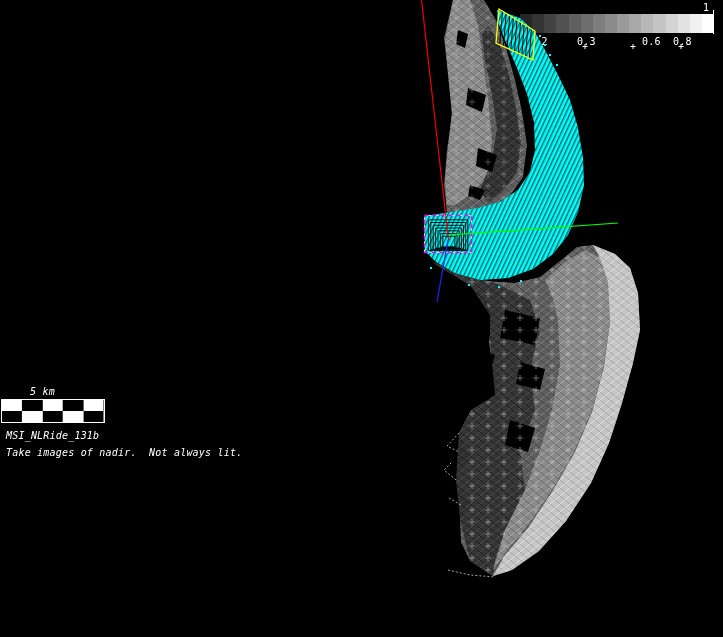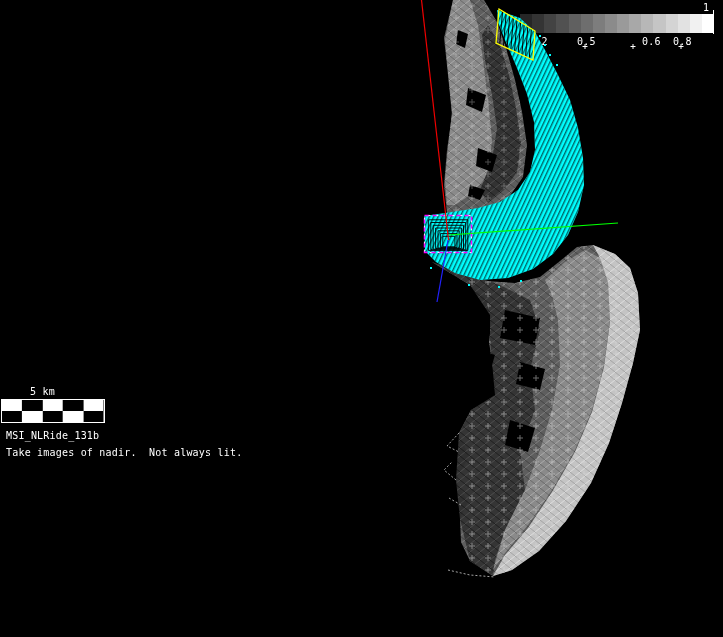--- a/index.html
+++ b/index.html
@@ -22,21 +22,21 @@
       #d4d4d4 0 81.25%, #e2e2e2 0 87.5%, #f1f1f1 0 93.75%, #ffffff 0 100%);
   }
   .cb-max{position:absolute;left:703px;top:1px;}
   .cb-t0{position:absolute;left:529px;top:35px;}
   .cb-t1{position:absolute;left:577px;top:35px;}
   .cb-t2{position:absolute;left:642px;top:35px;}
   .cb-t3{position:absolute;left:673px;top:35px;text-align:right;}
   
   #view3d{position:absolute;inset:0;z-index:1;}
   
-  .ui-over{position:absolute;inset:0;z-index:2;pointer-events:none;}
+  .ui-over{position:absolute;inset:0;z-index:2;pointer-events:none;font-style:italic;}
   .scalebar{
     position:absolute;left:1px;top:399px;width:102px;height:22px;
     border:1px solid #fff;
     background:repeating-conic-gradient(#000 0% 25%, #fff 0% 50%);
     background-size:40.8px 22px;
   }
   .t-5km{left:30px;top:385px;}
   .t-msi{left:110px;top:407px;}
   .t-seq{left:6px;top:429px;text-align:right;}
   .t-desc{left:6px;top:446px;}
@@ -44,21 +44,21 @@
 </style>
 </head>
 <body>
 
 <div id="screen">
 
   <div class="ui-under">
     <div class="cb-bar"></div>
     <span class="txt cb-max">1</span>
     <span class="txt cb-t0">0.2</span>
-    <span class="txt cb-t1">0.5</span>
+    <span class="txt cb-t1">0.3</span>
     <span class="txt cb-t2">0.6</span>
     <span class="txt cb-t3">0.8</span>
   </div>
 
   <svg id="view3d" width="723" height="637" viewBox="0 0 723 637">
     <defs>
       <pattern id="pMid" width="10" height="8" patternUnits="userSpaceOnUse">
         <rect width="10" height="8" fill="#5e5e5e"></rect>
         <path d="M0,8 L10,0" stroke="#8d8d8d" stroke-width="0.7"></path>
         <path d="M0,0 L10,8" stroke="#3a3a3a" stroke-width="0.7"></path>

